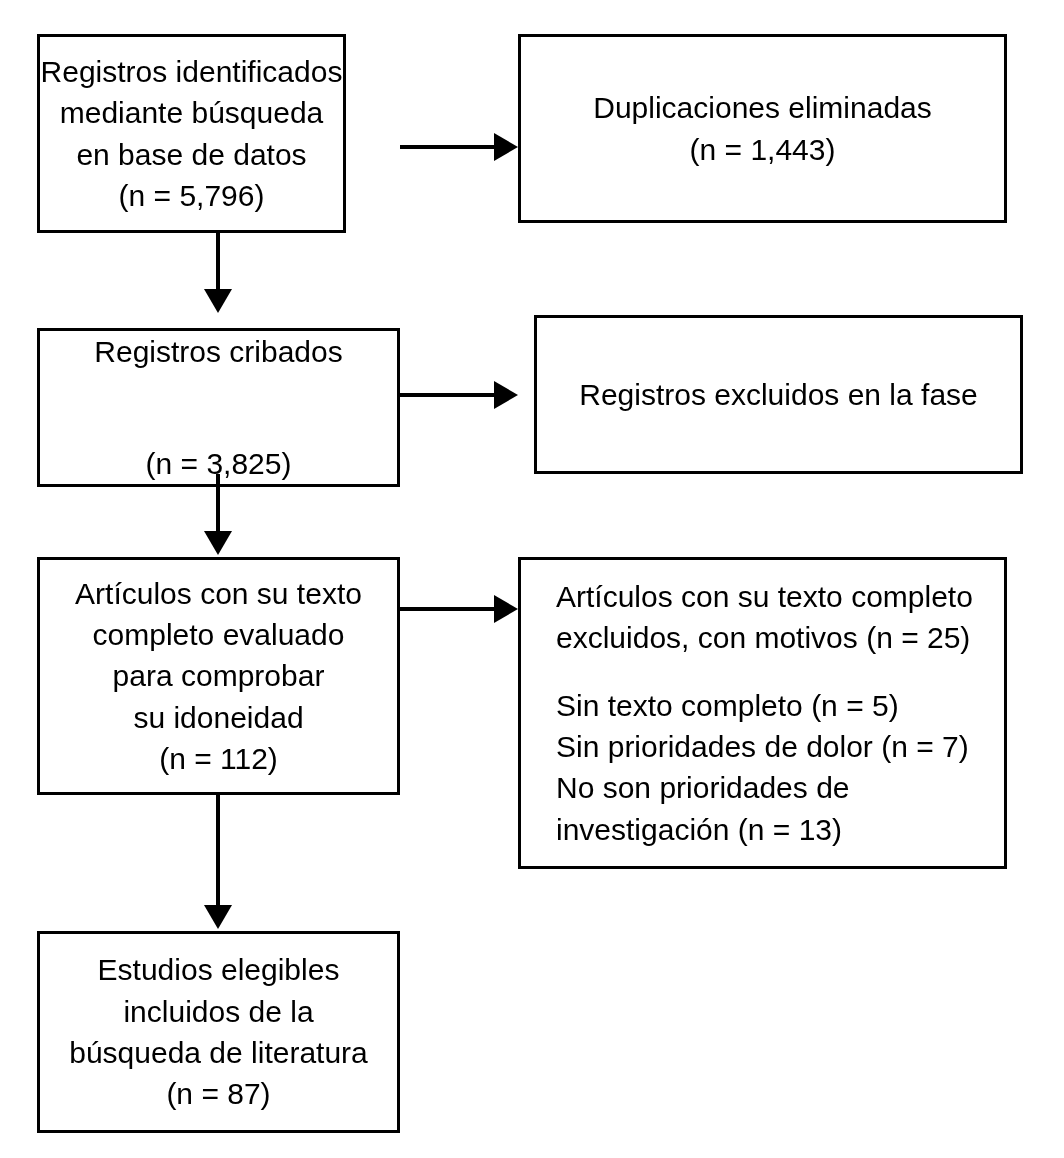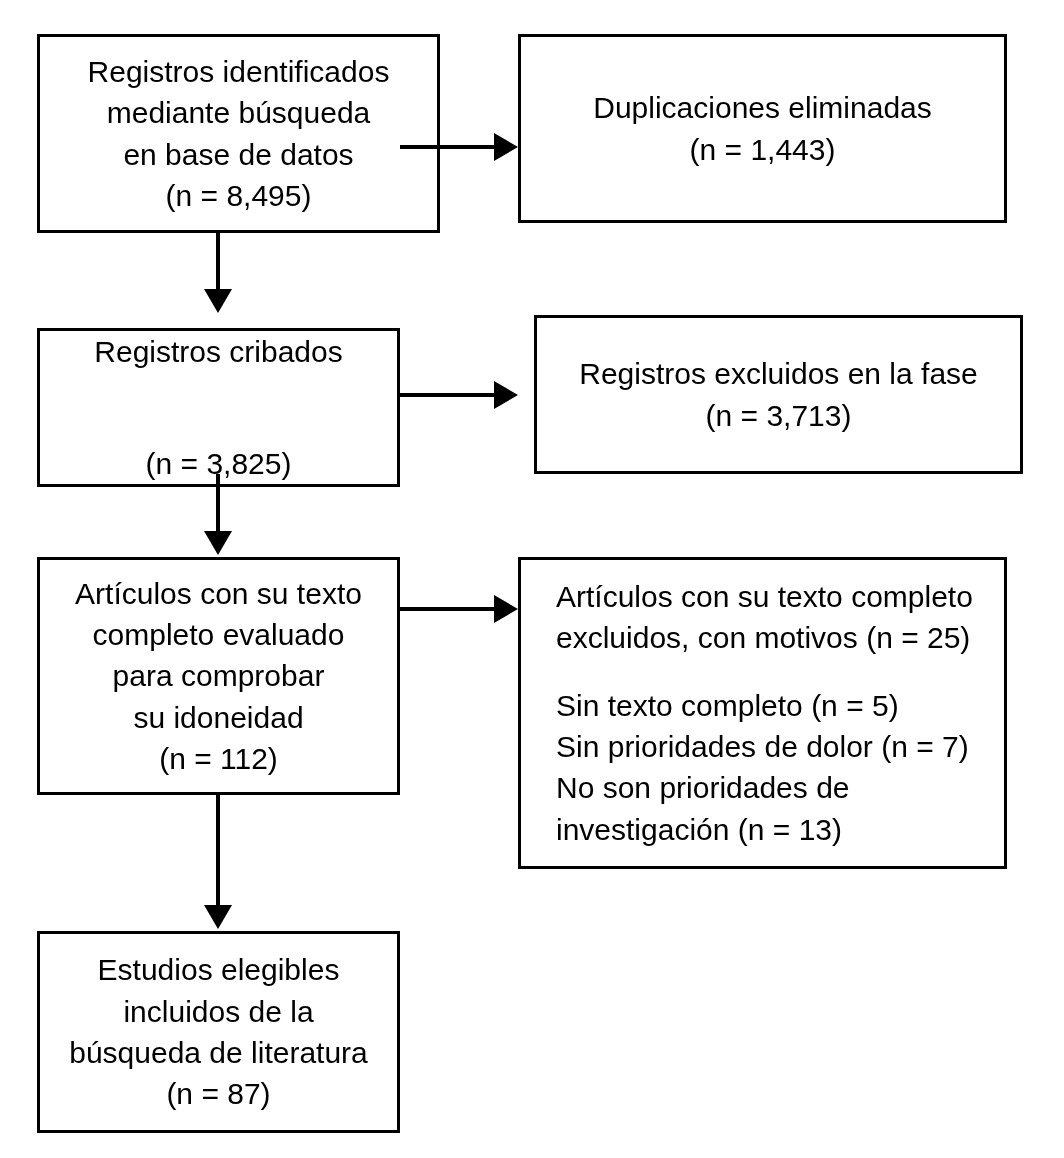--- a/index.html
+++ b/index.html
@@ -43,21 +43,21 @@
   }
   .node .line {
     display: block;
     white-space: nowrap;
   }
   .node .spacer {
     display: block;
     height: 26px;
   }
   
-  #node-identified   { left: 37px;  top: 34px;  width: 403px; height: 199px; }
+  #node-identified   { left: 37px;  top: 34px;  width: 309px; height: 199px; }
   #node-duplicates   { left: 518px; top: 34px;  width: 489px; height: 189px; text-align: right; }
   #node-screened     { left: 37px;  top: 328px; width: 363px; height: 159px; justify-content: space-between; }
   #node-excluded-ta  { left: 534px; top: 315px; width: 489px; height: 159px; }
   #node-fulltext     { left: 37px;  top: 557px; width: 363px; height: 238px; text-align: right; }
   #node-excluded-ft  { left: 518px; top: 557px; width: 489px; height: 312px; }
   #node-included     { left: 37px;  top: 931px; width: 363px; height: 202px; }
 
   
   .conn {
     position: absolute;
@@ -125,36 +125,35 @@
 </style>
 </head>
 <body>
 
 <div id="diagram">
 
   <div class="node centered" id="node-identified">
     <span class="line">Registros identificados</span>
     <span class="line">mediante búsqueda</span>
     <span class="line">en base de datos</span>
-    <span class="line">(n = 8,495)</span>
+    <span class="line">(n = 5,796)</span>
   </div>
 
   <div class="node centered" id="node-duplicates">
     <span class="line">Duplicaciones eliminadas</span>
     <span class="line">(n = 1,443)</span>
   </div>
 
   <div class="node centered" id="node-screened">
     <span class="line">Registros cribados</span>
     <span class="line">(n = 3,825)</span>
   </div>
 
   <div class="node centered" id="node-excluded-ta">
     <span class="line">Registros excluidos en la fase</span>
-    <span class="line">(n = 3,713)</span>
   </div>
 
   <div class="node centered" id="node-fulltext">
     <span class="line">Artículos con su texto</span>
     <span class="line">completo evaluado</span>
     <span class="line">para comprobar</span>
     <span class="line">su idoneidad</span>
     <span class="line">(n = 112)</span>
   </div>
 

